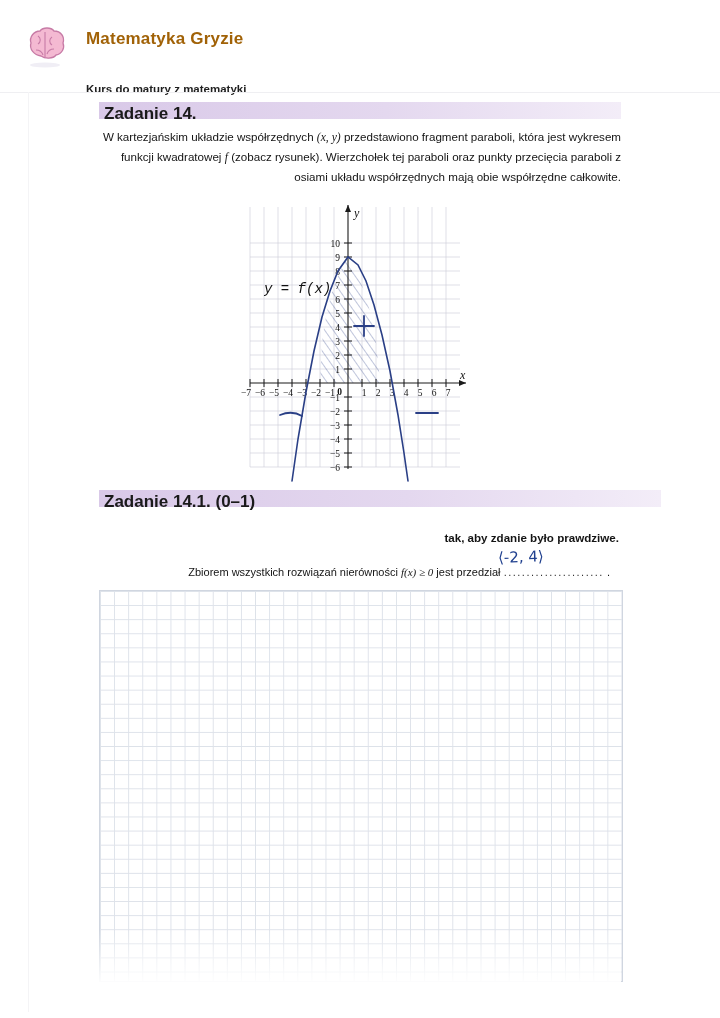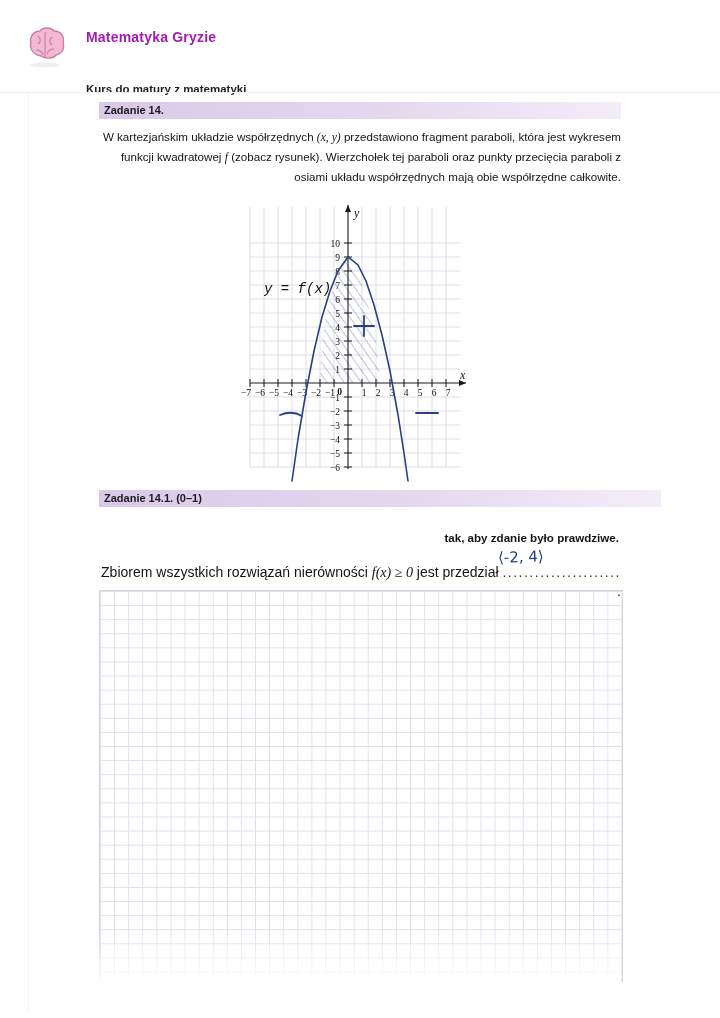--- a/index.html
+++ b/index.html
@@ -24,23 +24,23 @@
     height: 86px;
   }
   .brain-logo {
     position: absolute;
     left: 22px; top: 24px;
     width: 46px; height: 46px;
   }
   .brand-title {
     position: absolute;
     left: 86px; top: 29px;
-    font-size: 14px;
+    font-size: 17px;
     font-weight: bold;
-    color: #a21caf;
+    color: #a16207;
     letter-spacing: 0.2px;
   }
   .brand-sub {
     position: absolute;
     left: 86px; top: 52px;
     font-size: 11.5px;
     font-weight: bold;
     color: #1f1f1f;
     margin-top: 31px;
   }
@@ -55,21 +55,21 @@
 
   
   .task-banner {
     position: absolute;
     height: 17px;
     background: linear-gradient(to right, #d9c9e8 0%, #e4d8ef 55%, #f3edf8 100%);
   }
   .task-banner .label {
     position: absolute;
     left: 5px; top: 2px;
-    font-size: 11px;
+    font-size: 17px;
     font-weight: bold;
     color: #1a1a1a;
   }
   #banner-14 { left: 99px; top: 102px; width: 522px; }
   #banner-141 { left: 99px; top: 490px; width: 562px; }
 
   
   .body-text {
     position: absolute;
     font-size: 11.6px;
@@ -84,23 +84,23 @@
   .mathvar { font-family: "Liberation Serif", serif; font-style: italic; }
 
   #task141-instr {
     left: 101px; top: 512px;
     width: 518px;
     font-weight: bold;
     font-size: 11.6px;
     line-height: 17px;
   }
   #task141-sentence {
-    left: 101px; top: 563px;
+    left: 90px; top: 563px;
     width: 520px;
-    font-size: 14px;
+    font-size: 11px;
   }
   .dots {
     letter-spacing: 1.5px;
     color: #333;
   }
   .handwritten {
     position: absolute;
     left: 498px; top: 548px;
     font-family: "DejaVu Sans", sans-serif;
     font-size: 15px;

